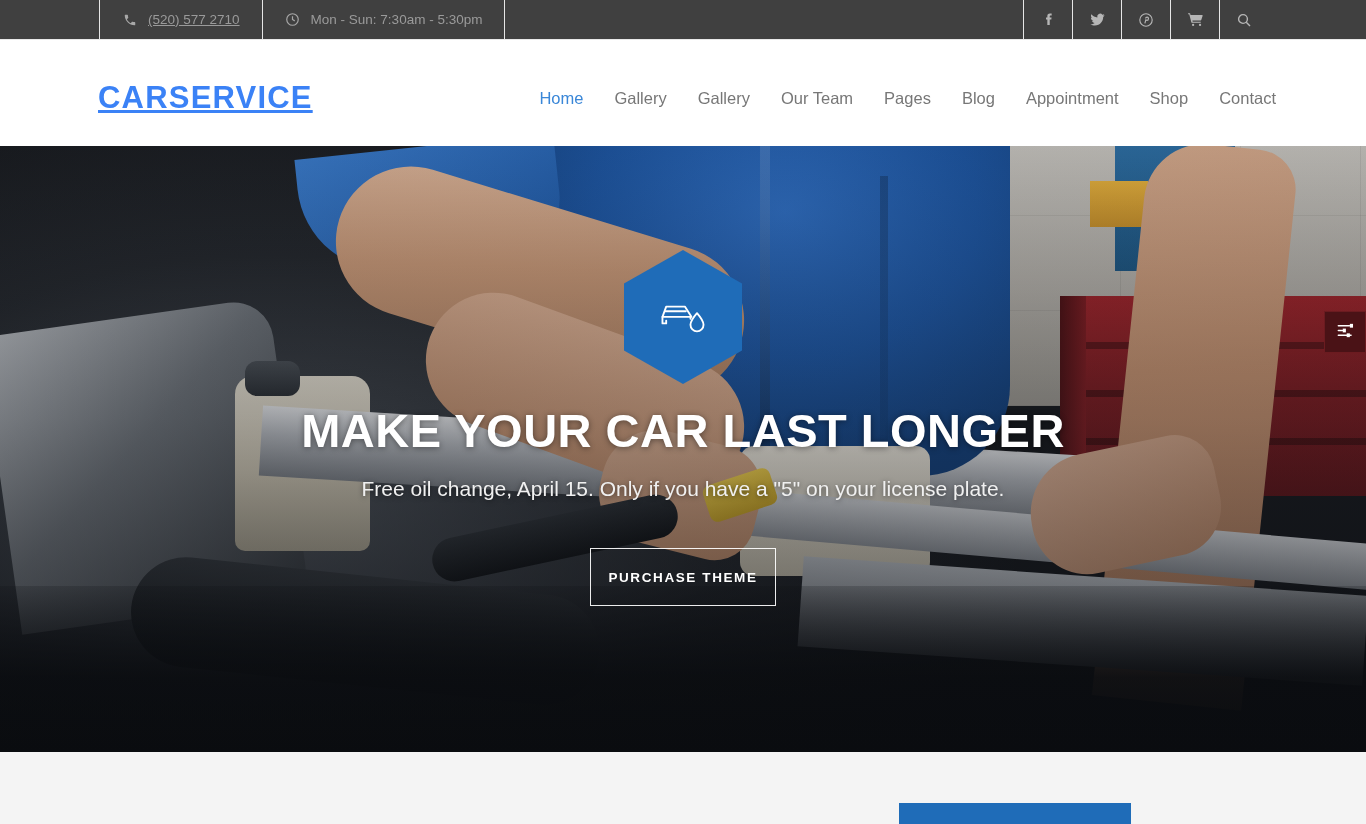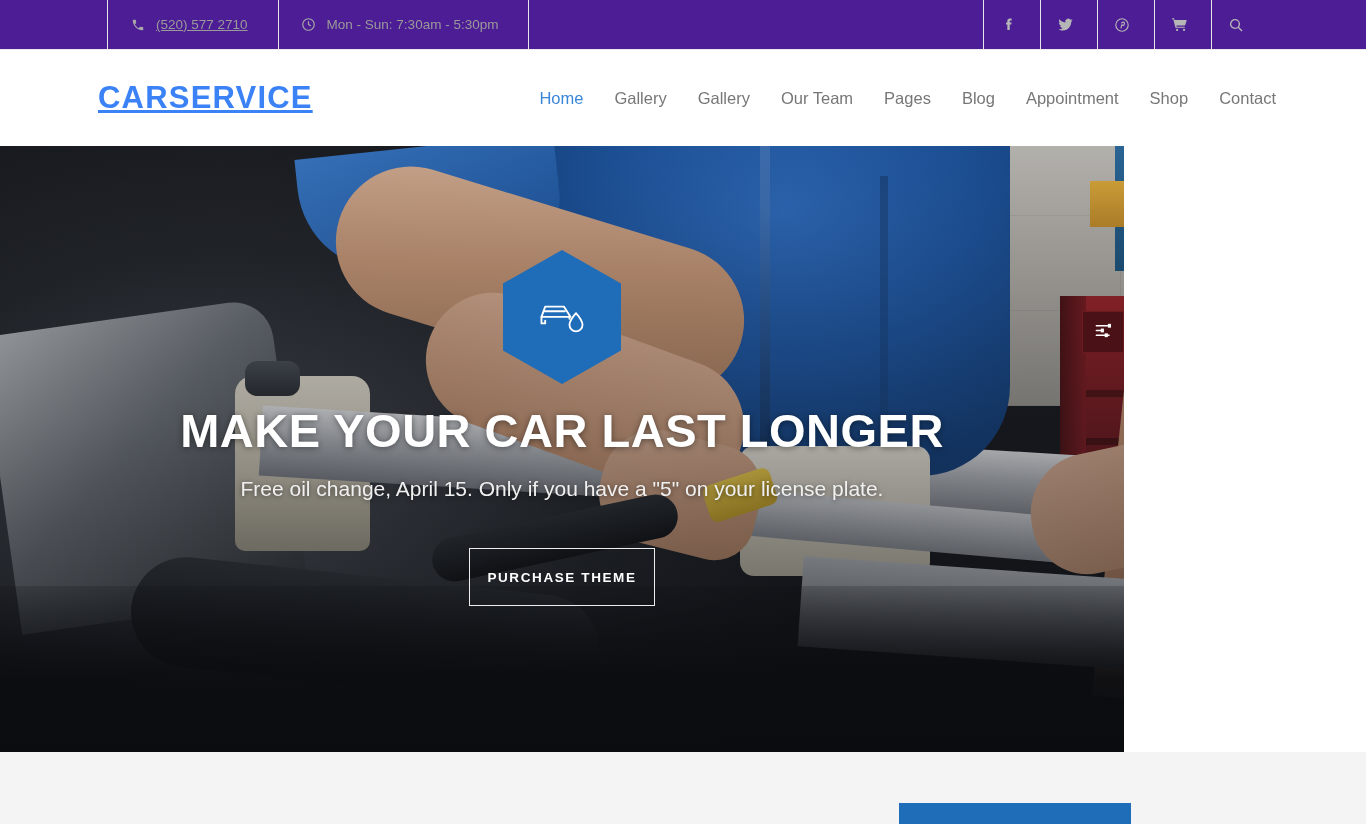--- a/index.html
+++ b/index.html
@@ -5,23 +5,23 @@
   * { margin:0; padding:0; box-sizing:border-box; }
   html, body {
     width:1366px; height:824px;
     font-family:"Liberation Sans", sans-serif;
     background:#ffffff;
     overflow:hidden;
   }
 
   
   #topbar{
-    position:absolute; left:0; top:0; width:1366px; height:50px;
-    background:#4c1d95; border-bottom:1px solid #e9e9e9;
-    display:flex; align-items:stretch;gap:8px;
+    position:absolute; left:0; top:0; width:1366px; height:40px;
+    background:#404040; border-bottom:1px solid #e9e9e9;
+    display:flex; align-items:stretch;
   }
   .tb-spacer{ width:99px; }
   .tb-item{
     display:flex; align-items:center; gap:11px;
     padding:0 22px;
     border-left:1px solid #e6e6e6;
     color:#9a9a9a; font-size:13.5px; white-space:nowrap;
   }
   .tb-item .tb-ico{
     width:15px; height:15px; display:inline-flex;
@@ -53,21 +53,21 @@
     margin-left:auto; margin-right:90px;
     display:flex; align-items:center; gap:31px;text-align:center;
   }
   .nav-item{
     font-size:16.5px; color:#777777; text-decoration:none; white-space:nowrap;
   }
   .nav-item.active{ color:#3a87d8; }
 
   
   #hero{
-    position:absolute; left:0; top:146px; width:1124px; height:606px;
+    position:absolute; left:0; top:146px; width:1366px; height:606px;
     overflow:hidden; background:#2a2f36;
   }
   #hero-photo{ position:absolute; inset:0; }
   #hero-photo .layer{ position:absolute; }
 
   
   .bg-base{
     inset:0;
     background:
       radial-gradient(ellipse 55% 70% at 20% 60%, #4c5158 0%, #23262b 60%, #16181c 100%),

